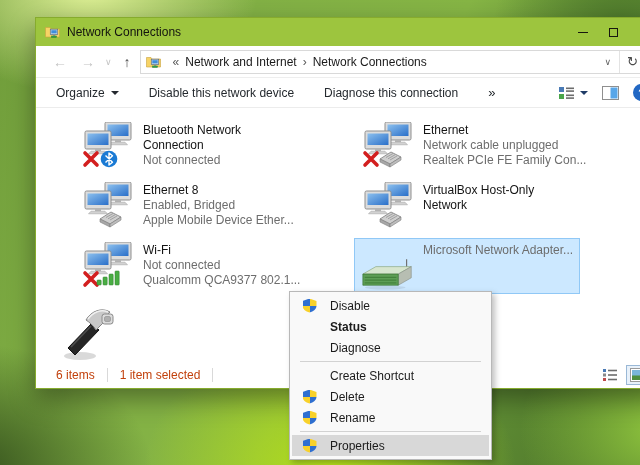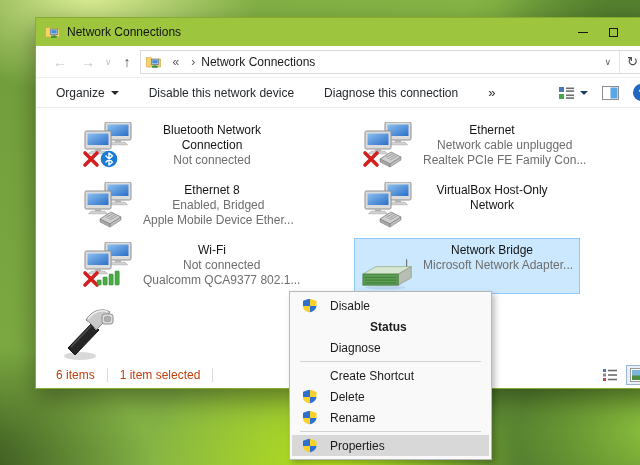--- a/index.html
+++ b/index.html
@@ -50,38 +50,38 @@
   
   .toolbar { height:30px; background:#fff; border-bottom:1px solid #ececec; display:flex; align-items:center; padding:0 10px 0 16px; flex:none; color:#24292e; }
   .tb-btn { padding:0 4px; margin-right:22px; white-space:nowrap; }
   .caret-down { display:inline-block; width:0; height:0; border-left:4px solid transparent; border-right:4px solid transparent; border-top:4px solid #24292e; margin-left:6px; vertical-align:middle; }
   .tb-overflow { font-size:13px; color:#24292e; margin-right:0; }
   .tb-right { margin-left:auto; display:flex; align-items:center; gap:14px; }
   .help-btn { width:17px; height:17px; border-radius:50%; background:#2268c4; color:#fff; font-weight:bold; font-size:11px; display:flex; align-items:center; justify-content:center; }
   
   .content { flex:1; background:#fff; position:relative; overflow:hidden; }
   .conn-grid { position:absolute; left:38px; top:10px; display:grid; grid-template-columns:280px 286px; grid-auto-rows:60px; }
-  .conn { display:inline-flex; align-items:flex-start; padding:3px 6px; align-self:start; justify-self:start; border:1px solid transparent;text-align:center; }
+  .conn { display:inline-flex; align-items:flex-start; padding:3px 6px; align-self:start; justify-self:start; border:1px solid transparent; }
   .conn.selected { background:#cce8ff; border:1px solid #90c8f6; }
   .conn-icon { width:54px; height:48px; flex:none; margin-right:8px; }
   .conn-icon.bridge { padding-top:10px; }
   .conn-text { display:flex; flex-direction:column; line-height:15px; padding-top:1px; }
   .conn-name { color:#141414; max-width:138px; }
   .conn-line { color:#6d6d6d; white-space:nowrap; }
   .hammer { position:absolute; left:22px; top:192px; width:60px; height:62px; }
   
   .statusbar { height:27px; background:#fff; display:flex; align-items:center; padding:0 8px 0 20px; flex:none; color:#c2410c; }
   .status-sep { width:1px; height:14px; background:#d9d9d9; margin:0 12px; }
   .sb-right { margin-left:auto; display:flex; align-items:center; gap:6px; }
   .sb-toggle { padding:2px 3px; display:flex; align-items:center; }
   .sb-toggle.active { border:1px solid #9ab8d6; background:#e8f1fa; }
   
   .ctx-menu { position:absolute; left:289px; top:291px; width:203px; background:#f9f9f9; border:1px solid #b8b8b8; box-shadow:3px 3px 6px rgba(0,0,0,.25); padding:3px 2px; z-index:50; }
   .menu-item { height:21px; display:flex; align-items:center; padding-left:10px; color:#1b1b1b; }
-  .menu-item.bold { font-weight:bold;gap:40px; }
+  .menu-item.bold { font-weight:bold; }
   .menu-item.highlighted { background:#d8d8d8; }
   .menu-icon-slot { width:15px; height:15px; margin-right:13px; flex:none; display:flex; align-items:center; justify-content:center; }
   .shield { width:14px; height:14px;
     background:conic-gradient(#f8d12a 0 90deg, #2f6fd0 90deg 180deg, #f8d12a 180deg 270deg, #2f6fd0 270deg 360deg);
     clip-path:path('M7 0 L14 2.5 L14 7 C14 10.5 11 13.2 7 14 C3 13.2 0 10.5 0 7 L0 2.5 Z'); }
   .menu-sep { height:1px; background:#d2d2d2; margin:3px 8px; }
 </style>
 </head>
 <body>
 
@@ -116,20 +116,21 @@
     <span class="nav-arrow up">↑</span>
     <div class="addr-box">
       <span class="loc-icon"><svg width="17" height="16" viewBox="0 0 16 16">
   <path d="M1 3.5 h4.5 l1 1.5 H15 v8 H1 Z" fill="#f7d365" stroke="#c9a23e" stroke-width="0.6"></path>
   <rect x="5.8" y="5.2" width="7.4" height="5.4" fill="#cfe0ef" stroke="#5b6e84" stroke-width="0.7"></rect>
   <rect x="6.8" y="6.2" width="5.4" height="3.2" fill="#3f8edb"></rect>
   <rect x="8.6" y="10.6" width="2" height="1.4" fill="#9a9a9a"></rect>
   <rect x="7.2" y="12" width="4.8" height="1.4" fill="#32a94a" stroke="#1f7a33" stroke-width="0.5"></rect>
           </svg></span>
       <span class="crumb-sep">«</span>
+      <span class="crumb">Network and Internet</span>
       <span class="crumb-sep">›</span>
       <span class="crumb">Network Connections</span>
       <span class="addr-chevron">∨</span>
       <span class="refresh-btn">↻</span>
     </div>
   </div>
 
   <div class="toolbar">
     <span class="tb-btn"><span>Organize</span><span class="caret-down"></span></span>
     <span class="tb-btn">Disable this network device</span>
@@ -323,21 +324,20 @@
         <div class="conn selected">
           <span class="conn-icon bridge"><svg width="54" height="46" viewBox="0 0 58 46">
       <line x1="49" y1="6" x2="49" y2="15" stroke="#6b6b6b" stroke-width="1.2"></line>
       <polygon points="2,22 40,22 54,14 16,14" fill="#d7e6cf" stroke="#7b9a72" stroke-width="0.6"></polygon>
       <polygon points="40,22 54,14 54,26 40,34" fill="#b7beb2" stroke="#83887e" stroke-width="0.6"></polygon>
       <polygon points="2,22 40,22 40,34 2,34" fill="#5d9e55" stroke="#36702f" stroke-width="0.7"></polygon>
       <path d="M4 25.5 H38 M4 28.5 H38 M4 31.5 H38" stroke="#3c7a36" stroke-width="1"></path>
       <ellipse cx="26" cy="36.5" rx="22" ry="2" fill="rgba(0,0,0,0.08)"></ellipse>
             </svg></span>
           <span class="conn-text">
-            <span class="conn-name">Network Bridge</span>
             <span class="conn-line">Microsoft Network Adapter...</span>
           </span>
         </div>
       </div>
     <span class="hammer">
       <svg width="60" height="62" viewBox="0 0 60 62">
         <ellipse cx="22" cy="56" rx="16" ry="4" fill="rgba(0,0,0,0.15)"></ellipse>
         <path d="M10 48 L34 23 L41 30 L17 55 Z" fill="#262626" stroke="#111" stroke-width="1" stroke-linejoin="round"></path>
         <path d="M13 47 L33 26" stroke="#4d4d4d" stroke-width="1.6" fill="none"></path>
         <path d="M28 20 C33 11 44 7 52 12 C49 15 47 18 46 22 L38 30 C35 25 31 22 28 20 Z" fill="#c9c9c9" stroke="#858585" stroke-width="1"></path>

